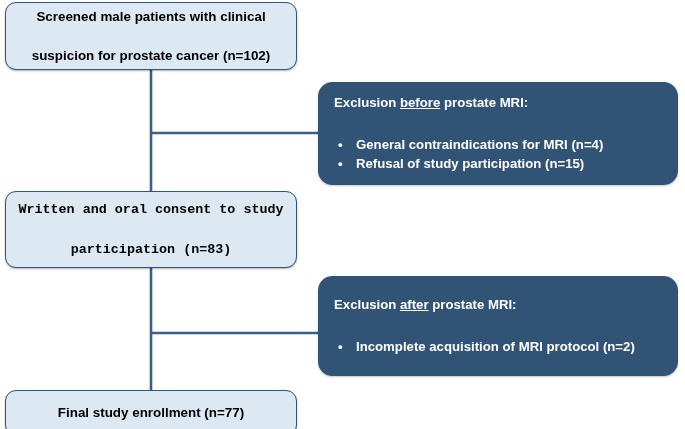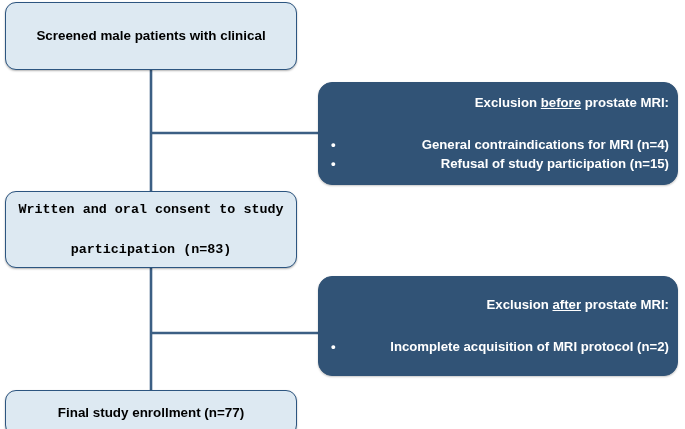--- a/index.html
+++ b/index.html
@@ -45,22 +45,22 @@
     line-height: 1.42;
     box-shadow: 0 1px 2px rgba(0,0,0,0.30);
   }
   .node-dark {
     background: #315376;
     border: 1px solid #315376;
     color: #ffffff;
     font-weight: bold;
     font-size: 13.2px;
     line-height: 1.5;
-    text-align: right;
-    padding: 0 8px;
+    text-align: left;
+    padding: 0 15px;
     border-radius: 14px;
     box-shadow: 0 1px 2px rgba(0,0,0,0.22);
   }
   .node-light .line {
     display: block;
     white-space: nowrap;
   }
   .excl-head {
     display: block;
     margin-bottom: 2px;
@@ -101,20 +101,21 @@
 
     <line x1="151" y1="133" x2="318" y2="133" stroke="#3c5f84" stroke-width="2.6"></line>
 
     <line x1="151" y1="268" x2="151" y2="390" stroke="#3c5f84" stroke-width="2.6"></line>
 
     <line x1="151" y1="333" x2="318" y2="333" stroke="#3c5f84" stroke-width="2.6"></line>
   </svg>
 
   <div id="node-screened" class="node node-light">
     <span class="line">Screened male patients with clinical</span>
+    <span class="line">suspicion for prostate cancer (n=102)</span>
   </div>
 
   <div id="node-consent" class="node node-light">
     <span class="line">Written and oral consent to study</span>
     <span class="line">participation (n=83)</span>
   </div>
 
   <div id="node-final" class="node node-light">
     <span class="line">Final study enrollment (n=77)</span>
   </div>

